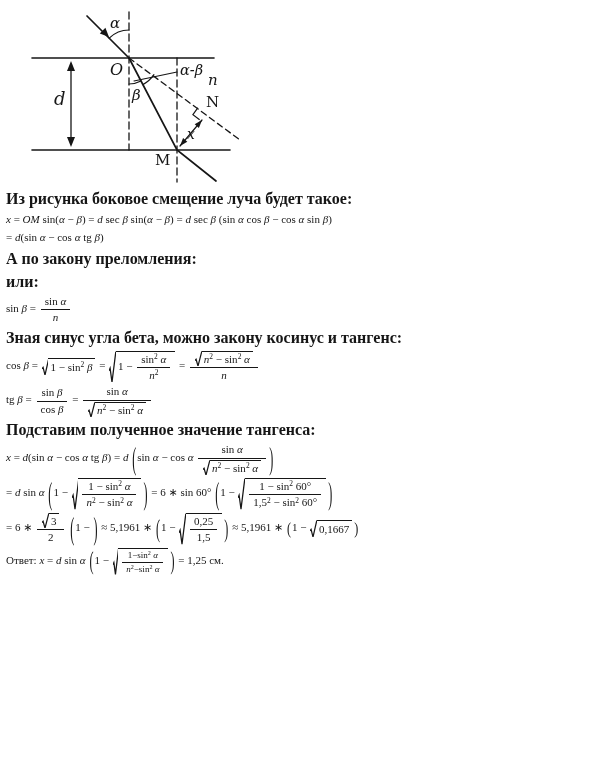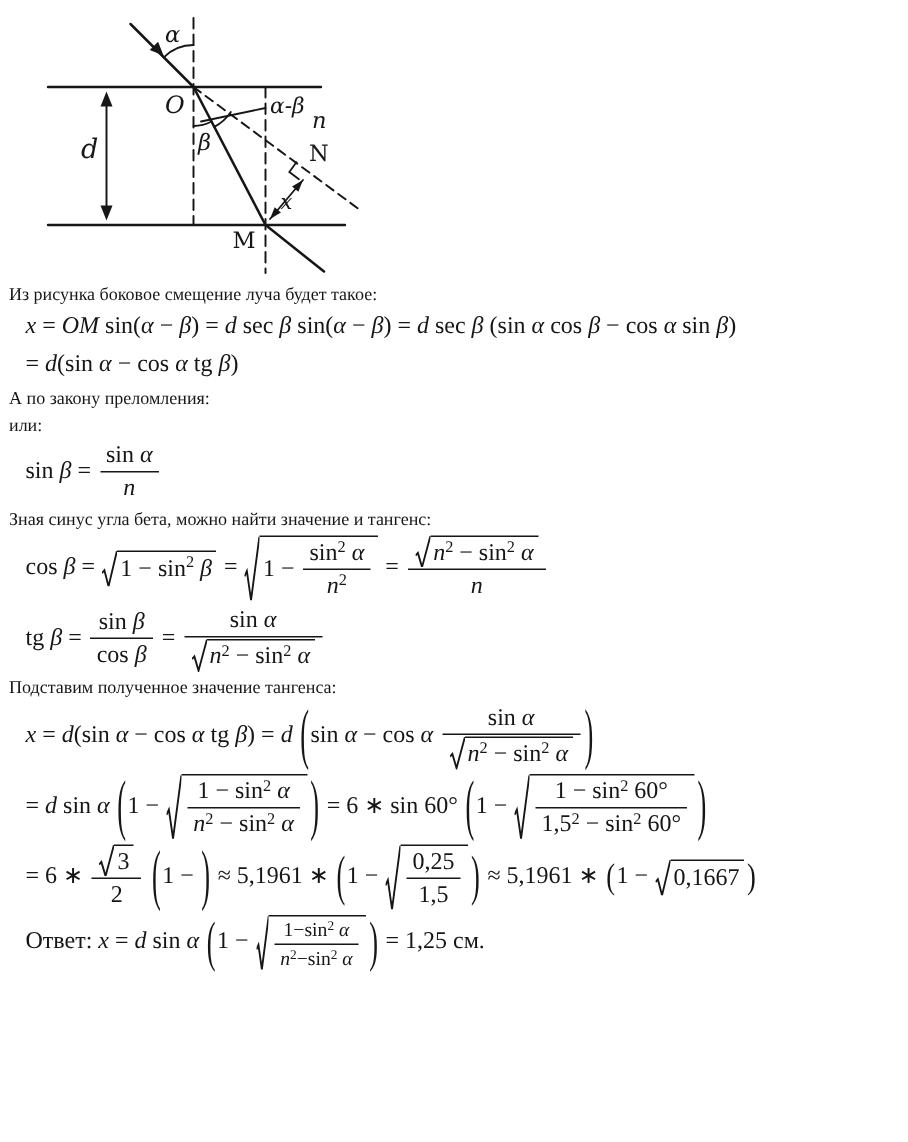--- a/index.html
+++ b/index.html
@@ -3,22 +3,22 @@
 <meta charset="utf-8">
 <style>
   html,body{margin:0;padding:0;background:#fff;}
   .page{
     width:605px;height:761px;background:#ffffff;color:#161616;
     font-family:"Liberation Serif", serif;
     overflow:hidden;box-sizing:border-box;padding:4px 4px 0 6px;
   }
   .fig{margin:0 0 3px 8px;}
   .fig svg{display:block;}
-  .tline{font-size:12px;line-height:1.25;margin:3px 0;white-space:pre;}
-  .mline{font-size:16px;line-height:1.4;margin:3px 11px;white-space:nowrap;}
+  .tline{font-size:16px;line-height:1.25;margin:3px 0;white-space:pre;font-weight:bold;}
+  .mline{font-size:11px;line-height:1.4;margin:3px 0;white-space:nowrap;}
   .tk-r,.tk-b,.tk-i{white-space:pre;}
   .tk-i{font-style:italic;}
   .tk-b{font-weight:400;}
   .tk-s{font-size:0.68em;position:relative;top:-0.48em;white-space:pre;}
   .frac{display:inline-flex;flex-direction:column;vertical-align:middle;margin:0 2px;line-height:1.22;text-align:center;}
   .frac>.num{display:block;padding:0 4px 1px;white-space:pre;}
   .frac>.den{display:block;border-top:1.3px solid currentColor;padding:1px 4px 0;white-space:pre;}
   .sqrt{display:inline-flex;align-items:stretch;vertical-align:middle;margin:0 1px;}
   .sqrt>.sg{width:0.62em;flex:0 0 auto;position:relative;}
   .sqrt>.sg svg{position:absolute;left:0;top:0;width:100%;height:100%;}
@@ -76,21 +76,21 @@
   <div id="solution">
       <div class="tline">Из рисунка боковое смещение луча будет такое:</div>
       <div class="mline"><span class="tk-i">x</span><span class="tk-r"> = </span><span class="tk-i">OM</span><span class="tk-r"> sin(</span><span class="tk-i">α</span><span class="tk-r"> − </span><span class="tk-i">β</span><span class="tk-r">) = </span><span class="tk-i">d</span><span class="tk-r"> sec </span><span class="tk-i">β</span><span class="tk-r"> sin(</span><span class="tk-i">α</span><span class="tk-r"> − </span><span class="tk-i">β</span><span class="tk-r">) = </span><span class="tk-i">d</span><span class="tk-r"> sec </span><span class="tk-i">β</span><span class="tk-r"> (sin </span><span class="tk-i">α</span><span class="tk-r"> cos </span><span class="tk-i">β</span><span class="tk-r"> − cos </span><span class="tk-i">α</span><span class="tk-r"> sin </span><span class="tk-i">β</span><span class="tk-r">)</span></div>
       <div class="mline"><span class="tk-r">= </span><span class="tk-i">d</span><span class="tk-r">(sin </span><span class="tk-i">α</span><span class="tk-r"> − cos </span><span class="tk-i">α</span><span class="tk-r"> tg </span><span class="tk-i">β</span><span class="tk-r">)</span></div>
       <div class="tline">А по закону преломления:</div>
       <div class="tline">или:</div>
       <div class="mline"><span class="tk-r">sin </span><span class="tk-i">β</span><span class="tk-r"> = </span><span class="frac">
           <span class="num"><span class="tk-r">sin </span><span class="tk-i">α</span></span>
           <span class="den"><span class="tk-i">n</span></span>
         </span></div>
-      <div class="tline">Зная синус угла бета, можно найти значение и тангенс:</div>
+      <div class="tline">Зная синус угла бета, можно закону косинус и тангенс:</div>
       <div class="mline"><span class="tk-r">cos </span><span class="tk-i">β</span><span class="tk-r"> = </span><span class="sqrt">
           <span class="sg">
             <svg viewBox="0 0 100 100" preserveAspectRatio="none" aria-hidden="true">
               <path d="M0 62L16 54L44 98L100 2" fill="none" stroke="currentColor" stroke-width="1.25" vector-effect="non-scaling-stroke"></path>
             </svg>
           </span>
           <span class="bar"><span class="tk-r">1 − sin</span><span class="tk-s">2</span><span class="tk-r"> </span><span class="tk-i">β</span></span>
         </span><span class="tk-r"> = </span><span class="sqrt">
           <span class="sg">
             <svg viewBox="0 0 100 100" preserveAspectRatio="none" aria-hidden="true">

